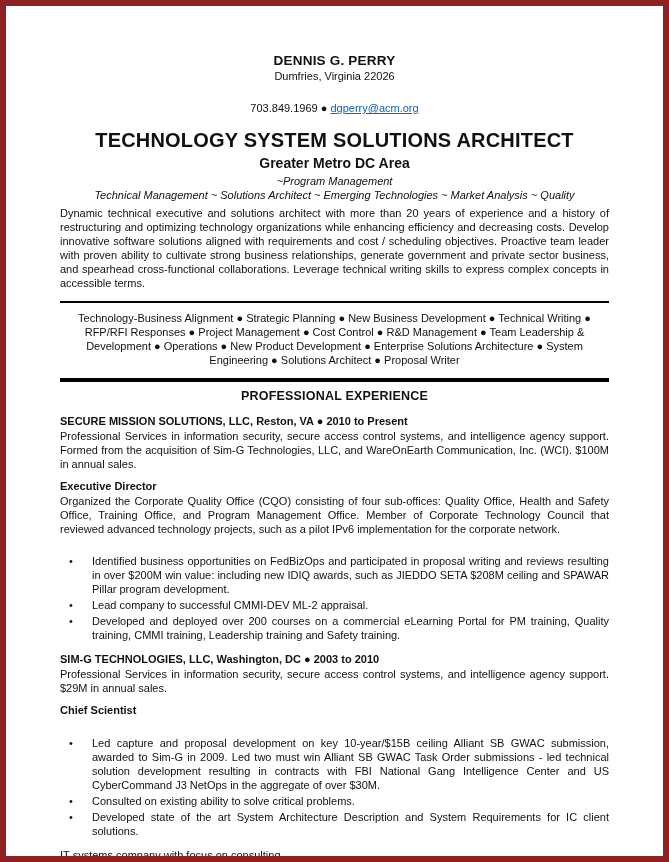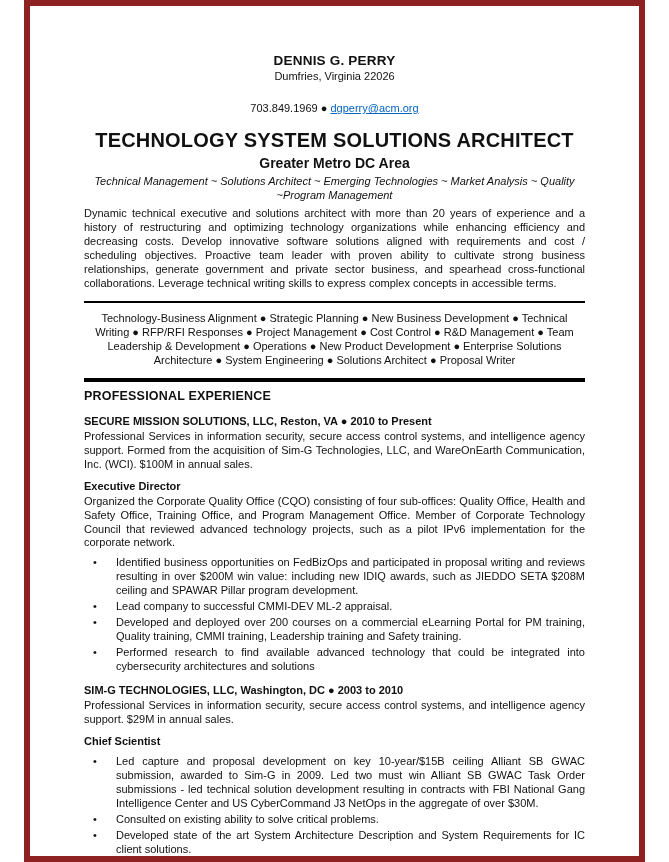--- a/index.html
+++ b/index.html
@@ -2,21 +2,21 @@
 <html style="--color-page-border: #8e2222; --color-link: #0563c1; --color-text: #111111; --color-divider: #000000;"><head>
 <meta charset="utf-8">
 <style>
   * { margin: 0; padding: 0; box-sizing: border-box; }
   html, body { background: #ffffff; }
   body {
     font-family: "Liberation Sans", "DejaVu Sans", sans-serif;
     color: var(--color-text, #111111);
   }
   .frame {
-    width: 621px;
+    width: 669px;
     height: 862px;
     margin: 0 auto;
     border: 6px solid var(--color-page-border, #8e2222);
     background: #ffffff;
     overflow: hidden;
   }
   .content {
     padding: 46px 54px 24px 54px;
     font-size: 11px;
     line-height: 1.27;
@@ -39,26 +39,26 @@
   .tagline span { display: block; }
   
   .summary { margin-top: 4px; text-align: justify; }
   
   .rule { background: var(--color-divider, #000000); margin-top: 10px; }
   .rule.thin { height: 2px; }
   .rule.thick { height: 4px; }
   
   .keywords { margin-top: 9px; text-align: center; padding: 0 8px; }
   
-  .exp-heading { margin-top: 7px; font-size: 12.5px; font-weight: bold; letter-spacing: 0.2px; }
+  .exp-heading { margin-top: 7px; text-align: center; font-size: 12.5px; font-weight: bold; letter-spacing: 0.2px; }
   .job { margin-top: 10px; }
   .company { font-weight: bold; }
   .job p { text-align: justify; margin-top: 1px; }
   .role { font-weight: bold; margin-top: 8px; }
-  ul.bullets { list-style: none; margin-top: 6px; }
+  ul.bullets { list-style: none; margin-top: 19px; }
   ul.bullets li {
     position: relative;
     padding-left: 32px;
     text-align: justify;
     margin-top: 2px;
   }
   ul.bullets li::before {
     content: "\2022";
     position: absolute;
     left: 9px;
@@ -77,22 +77,22 @@
       <div class="contact">
         <span>703.849.1969 ●</span>
         <a class="email" href="#">dgperry@acm.org</a>
       </div>
     </div>
 
     <div class="title-block">
       <div class="big-title">TECHNOLOGY SYSTEM SOLUTIONS ARCHITECT</div>
       <div class="sub-title">Greater Metro DC Area</div>
       <div class="tagline">
+        <span>~Program Management</span>
         <span>Technical Management ~ Solutions Architect ~ Emerging Technologies ~ Market Analysis ~ Quality</span>
-        <span>~Program Management</span>
       </div>
     </div>
 
     <div class="summary">Dynamic technical executive and solutions architect with more than 20 years of experience and a history of restructuring and optimizing technology organizations while enhancing efficiency and decreasing costs. Develop innovative software solutions aligned with requirements and cost / scheduling objectives. Proactive team leader with proven ability to cultivate strong business relationships, generate government and private sector business, and spearhead cross-functional collaborations. Leverage technical writing skills to express complex concepts in accessible terms.</div>
 
     <div class="rule thin"></div>
 
     <div class="keywords">Technology-Business Alignment ● Strategic Planning ● New Business Development ● Technical Writing ● RFP/RFI Responses ● Project Management ● Cost Control ● R&amp;D Management ● Team Leadership &amp; Development ● Operations ● New Product Development ● Enterprise Solutions Architecture ● System Engineering ● Solutions Architect ● Proposal Writer</div>
 
     <div class="rule thick"></div>
@@ -101,21 +101,20 @@
 
     <section class="job">
       <div class="company">SECURE MISSION SOLUTIONS, LLC, Reston, VA ● 2010 to Present</div>
       <p>Professional Services in information security, secure access control systems, and intelligence agency support.  Formed from the acquisition of Sim-G Technologies, LLC, and WareOnEarth Communication, Inc. (WCI). $100M in annual sales.</p>
       <div class="role">Executive Director</div>
       <p>Organized the Corporate Quality Office (CQO) consisting of four sub-offices: Quality Office, Health and Safety Office, Training Office, and Program Management Office.  Member of Corporate Technology Council that reviewed advanced technology projects, such as a pilot IPv6 implementation for the corporate network.</p>
       <ul class="bullets">
         <li>Identified business opportunities on FedBizOps and participated in proposal writing and reviews resulting in over $200M win value: including new IDIQ awards, such as JIEDDO SETA $208M ceiling and SPAWAR Pillar program development.</li>
         <li>Lead company to successful CMMI-DEV ML-2 appraisal.</li>
         <li>Developed and deployed over 200 courses on a commercial eLearning Portal for PM training, Quality training, CMMI training, Leadership training and Safety training.</li>
-        <li>Performed research to find available advanced technology that could be integrated into cybersecurity architectures and solutions</li>
       </ul>
     </section>
 
     <section class="job">
       <div class="company">SIM-G TECHNOLOGIES, LLC, Washington, DC ● 2003 to 2010</div>
       <p>Professional Services in information security, secure access control systems, and intelligence agency support. $29M in annual sales.</p>
       <div class="role">Chief Scientist</div>
       <ul class="bullets">
         <li>Led capture and proposal development on key 10-year/$15B ceiling Alliant SB GWAC submission, awarded to Sim-G in 2009.  Led two must win Alliant SB GWAC Task Order submissions - led technical solution development resulting in contracts with FBI National Gang Intelligence Center and US CyberCommand J3 NetOps in the aggregate of over $30M.</li>
         <li>Consulted on existing ability to solve critical problems.</li>

